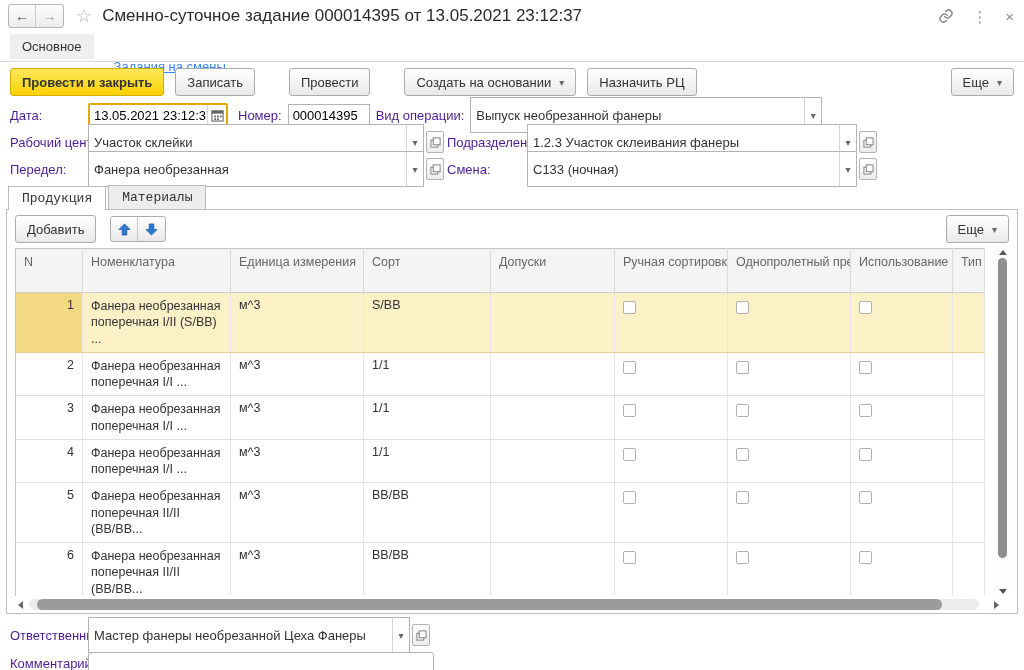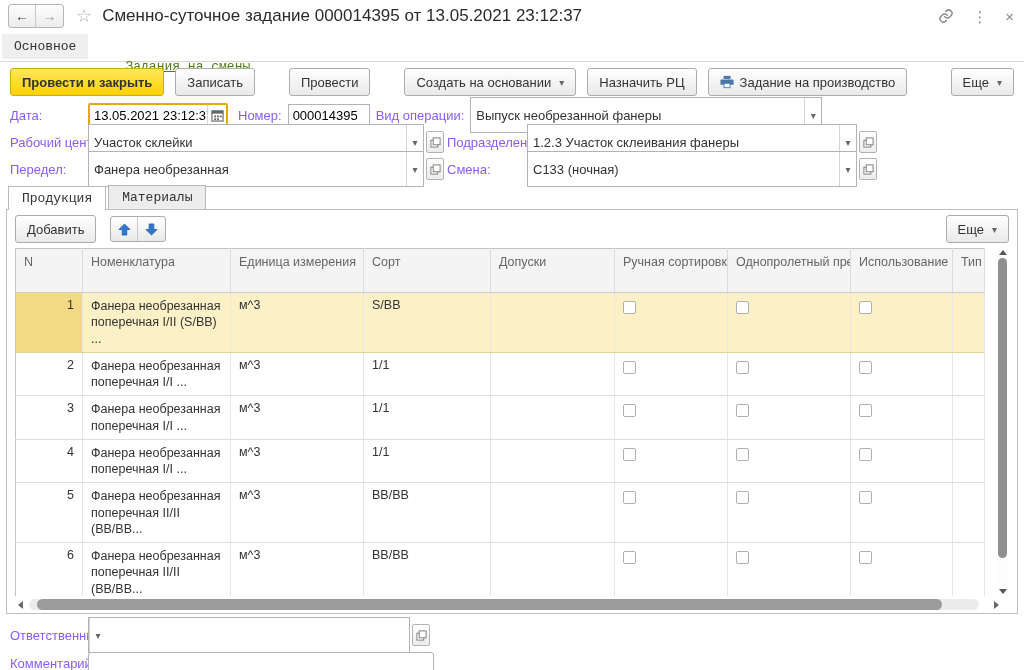--- a/index.html
+++ b/index.html
@@ -15,36 +15,36 @@
   .navpair { display:inline-flex; border:1px solid #b5b5b5; border-radius:3px; overflow:hidden; background:linear-gradient(#fdfdfd,#ececec); }
   .navpair .nbtn { width:27px; height:22px; display:flex; align-items:center; justify-content:center; font-size:14px; cursor:default; }
   .navpair .nbtn:first-child { border-right:1px solid #c9c9c9; color:#444; }
   .navpair .nbtn:last-child { color:#999; }
   .star { color:#b3b3b3; font-size:18px; margin:0 10px 0 12px; }
   .wtitle { font-size:17px; color:#2b2b2b; white-space:nowrap; }
   .titlebar .spacer { flex:1; }
   .winicons { display:flex; align-items:center; gap:18px; color:#8c8c8c; }
   .winicons .wi { font-size:15px; line-height:1; }
   
-  .subnav { display:flex; align-items:center; height:30px; padding-left:2px; gap:37px; border-bottom:1px solid #d8d8d8;font-family:Liberation Mono, monospace; }
+  .subnav { display:flex; align-items:center; height:30px; padding-left:10px; gap:20px; border-bottom:1px solid #d8d8d8; }
   .subnav .maintab { background:#efefef; padding:5px 12px; color:#333; }
-  .subnav .navlink { color:#4d7c0f; text-decoration:underline;margin-top:39px; }
+  .subnav .navlink { color:#3b82f6; text-decoration:underline;margin-top:39px; }
   
   .cmdbar { display:flex; align-items:center; padding:6px 10px 5px 10px; gap:11px; }
   .btn { height:24px; padding:13px 11px; border:1px solid #acacac; border-radius:3px;
          background:linear-gradient(#ffffff,#e9e9e9); font-size:13px; color:#333;
          display:inline-flex; align-items:center; gap:6px; white-space:nowrap; cursor:default; }
   .btn .caret { font-size:10px; color:#666; margin-left:2px; }
   .btn.primary { background:linear-gradient(#ffe75a,#fbd203); border-color:#cfae00; font-weight:bold; }
   .cmdbar .gap { width:12px; }
   .cmdbar .spacer { flex:1; }
   
   .fields { padding:2px 0 0 10px; }
   .frow { display:flex; align-items:center; height:24px; margin-bottom:3px; }
-  .lab { color:#8b5cf6; white-space:nowrap; }
+  .lab { color:#4c1d95; white-space:nowrap; }
   .lab.w1 { width:78px; flex:none; }
   .field { display:inline-flex; align-items:stretch; height:36px; border:1px solid #b3b3b3; background:#fff; }
   .field .val { flex:1; display:flex; align-items:center; padding-left:5px; white-space:nowrap; overflow:hidden; }
   .field .drop { width:17px; display:flex; align-items:center; justify-content:center; border-left:1px solid #d5d5d5; color:#666; font-size:10px; }
   .field.focusy { border:2px solid #e2a907; border-radius:2px; height:24px; }
   .field input { border:none; outline:none; font-family:inherit; font-size:13px; padding-left:4px; width:100%; background:transparent; }
   .sqbtn { width:18px; height:22px; margin-left:2px; border:1px solid #b3b3b3; border-radius:2px;
            background:linear-gradient(#fff,#ececec); display:inline-flex; align-items:center; justify-content:center; }
   .calbtn { width:22px; border-left:1px solid #d5d5d5; display:flex; align-items:center; justify-content:center; background:#fff; }
   input.plain { height:22px; border:1px solid #b3b3b3; font-family:inherit; font-size:13px; padding:0 4px; outline:none; }
@@ -135,28 +135,20 @@
       <span>Провести</span>
     </span>
   <span class="gap"></span>
   <span class="btn">
     <span>Создать на основании</span>
     <span class="caret">▾</span>
   </span>
   <span class="btn">
       <span>Назначить РЦ</span>
     </span>
-  <span class="btn">
-    <svg width="14" height="14" viewBox="0 0 16 16">
-      <rect x="4" y="1" width="8" height="3.5" fill="#4a76a8"></rect>
-      <path d="M1.5 5h13a1 1 0 0 1 1 1v5h-15V6a1 1 0 0 1 1-1z" fill="#4a76a8"></path>
-      <rect x="4.5" y="9.5" width="7" height="5" fill="#fff" stroke="#4a76a8"></rect>
-    </svg>
-    <span>Задание на производство</span>
-  </span>
   <span class="spacer"></span>
   <span class="btn">
     <span>Еще</span>
     <span class="caret">▾</span>
   </span>
 </div>
 
 <div class="fields">
   <div class="frow">
     <span class="lab w1">Дата:</span>
@@ -378,20 +370,21 @@
       <span class="hthumb"></span>
       <span class="harrow right"></span>
     </div>
   </div>
 </div>
 
 <div class="bottom">
   <div class="frow">
     <span class="lab w1">Ответственный:</span>
     <span class="field" style="width:322px">
+      <span class="val">Мастер фанеры необрезанной Цеха Фанеры</span>
       <span class="drop">▾</span>
     </span>
     <span class="sqbtn">
       <svg width="11" height="11" viewBox="0 0 12 12">
           <rect x="1" y="3.5" width="7.5" height="7.5" fill="#fff" stroke="#777"></rect>
           <rect x="3.5" y="1" width="7.5" height="7.5" fill="#fff" stroke="#777"></rect>
         </svg>
     </span>
   </div>
   <div class="frow">

